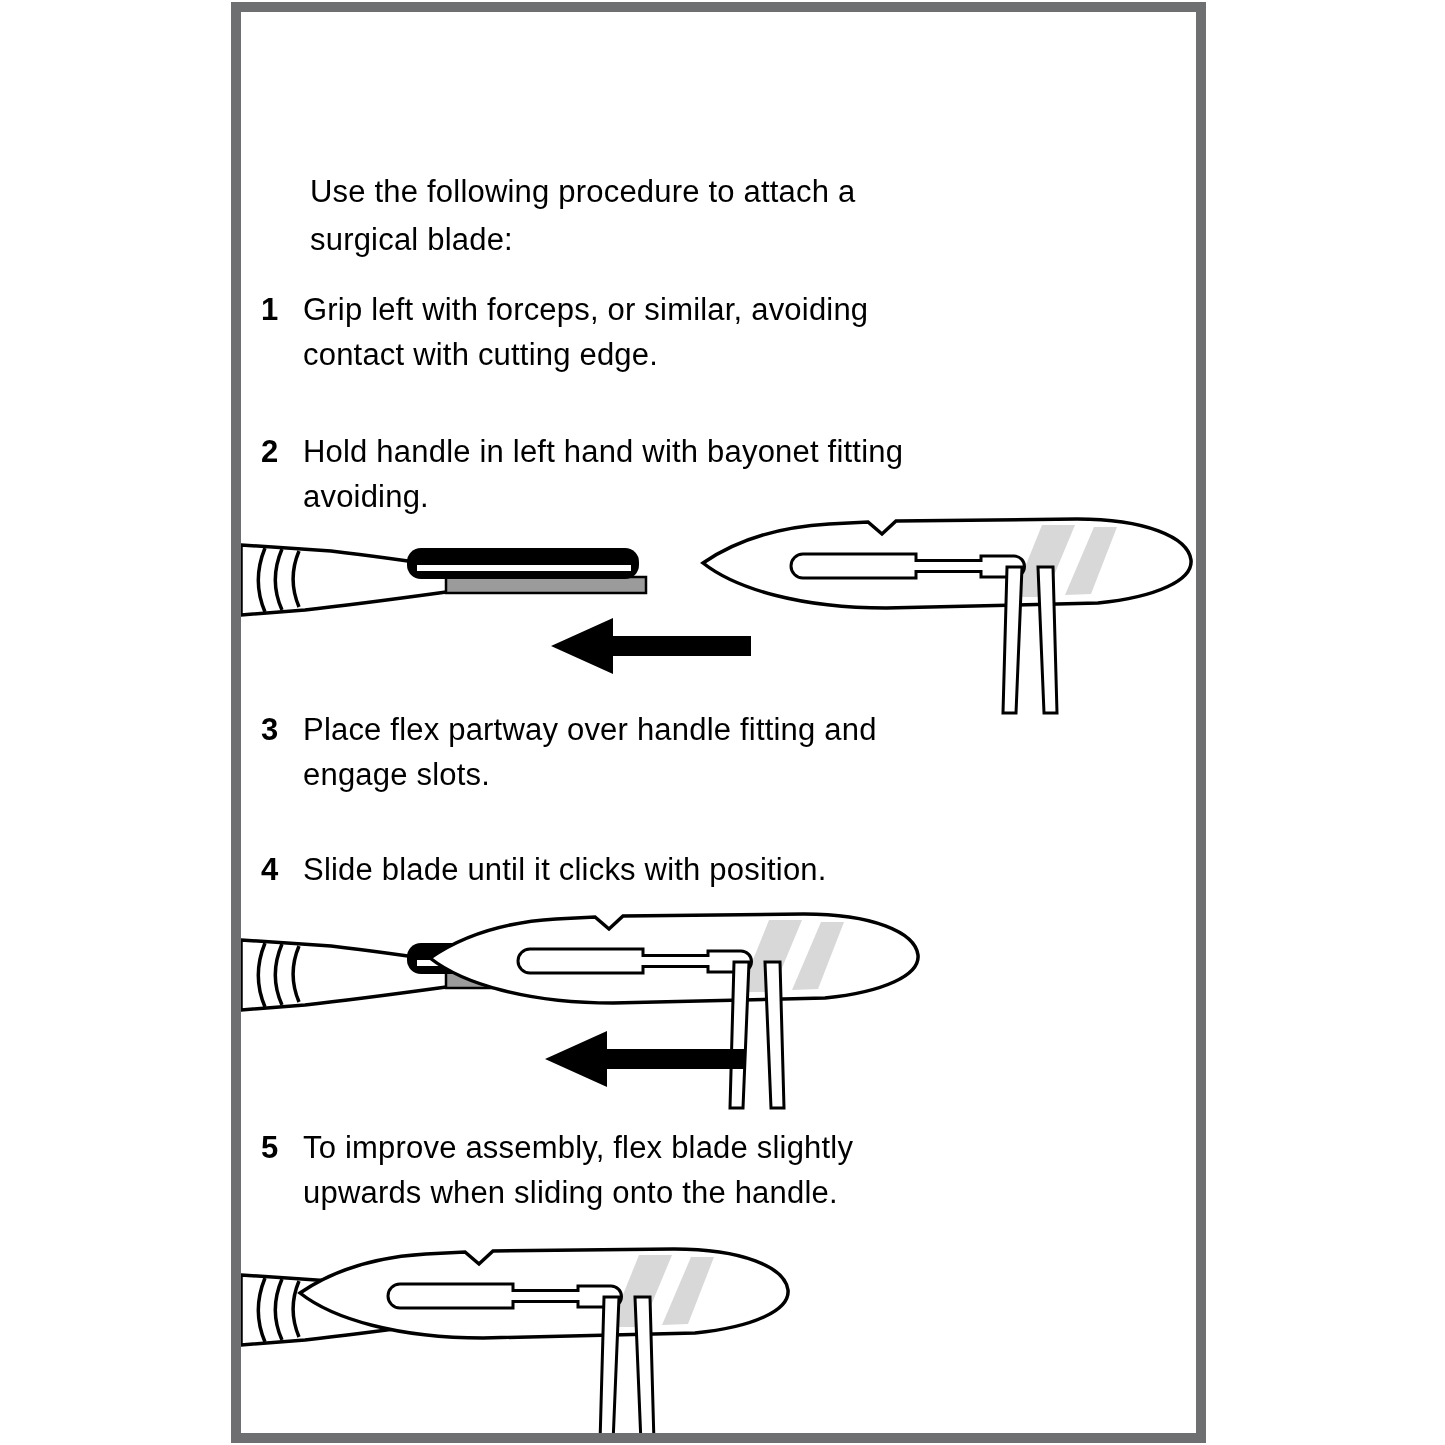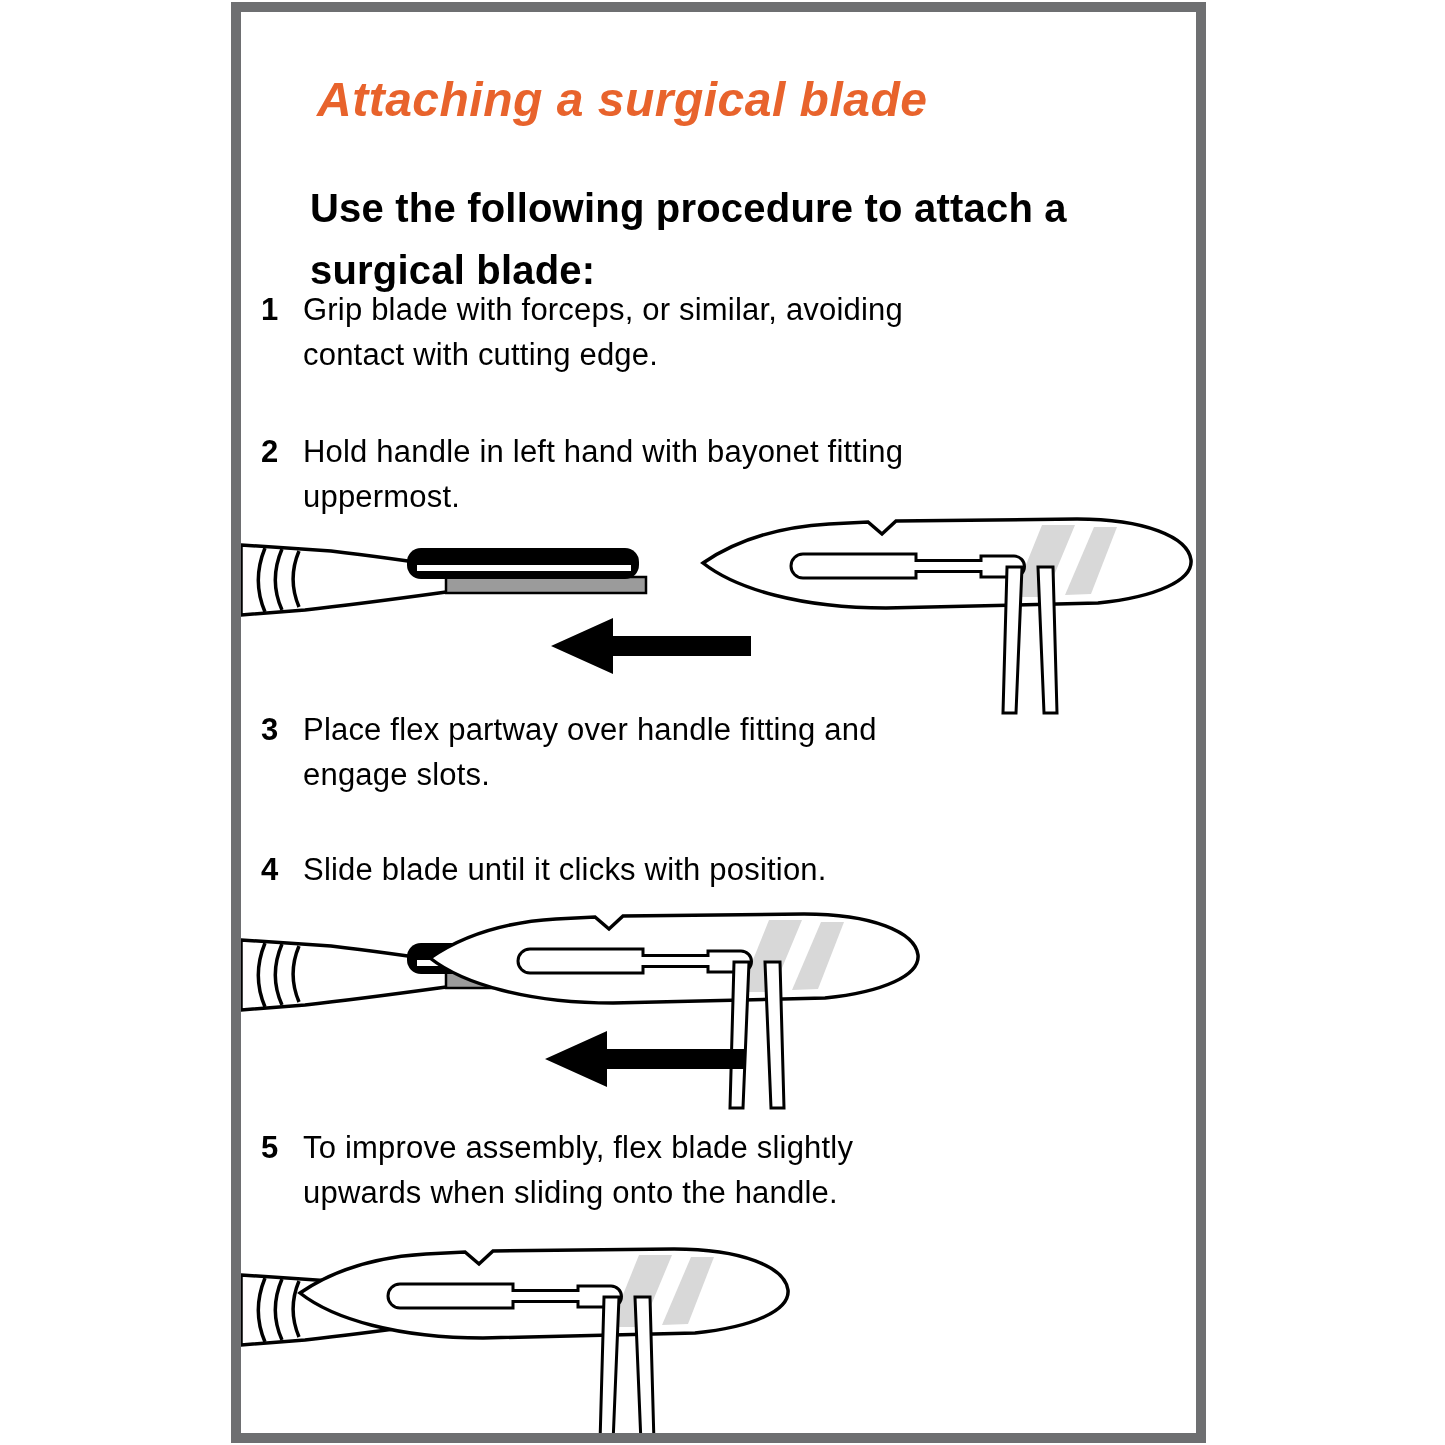--- a/index.html
+++ b/index.html
@@ -19,21 +19,21 @@
     position:absolute;left:231px;top:2px;width:975px;height:1441px;
     border:10px solid var(--frame);background:#fff;overflow:hidden;box-sizing:border-box;
   }
   .title{
     position:absolute;left:76px;top:28px;
     font-size:48px;font-style:italic;font-weight:700;
     color:var(--title);letter-spacing:.5px;white-space:nowrap;
   }
   .intro{
     position:absolute;left:69px;top:125px;
-    font-size:40px;font-weight:700;line-height:1.55;
+    font-size:31px;font-weight:400;line-height:1.55;
     white-space:pre-line;letter-spacing:.2px;
   }
   .step{
     position:absolute;left:20px;width:790px;
     display:grid;grid-template-columns:42px auto;align-items:start;
     font-size:31px;line-height:1.45;
   }
   .step-num{font-weight:700}
   .step-text{white-space:pre-line;letter-spacing:.2px}
   .illus{position:absolute;left:0;display:block}
@@ -67,35 +67,34 @@
     <g id="g-forceps">
       <path d="M 766,52 L 781,52 L 775,198 L 762,198 Z" fill="#fff" stroke="#000" stroke-width="3"></path>
       <path d="M 797,52 L 812,52 L 816,198 L 803,198 Z" fill="#fff" stroke="#000" stroke-width="3"></path>
     </g>
     <path id="g-arrow" d="M 0,0 L 62,-28 L 62,-10 L 200,-10 L 200,10 L 62,10 L 62,28 Z" fill="#000"></path>
   </defs>
 </svg>
 
 <div class="frame">
 
-  <h1 class="title">Attaching a surgical blade</h1>
 
   <p class="intro">Use the following procedure to attach a
 surgical blade:</p>
 
   <div class="step" style="top:276px">
     <span class="step-num">1</span>
-    <span class="step-text">Grip blade with forceps, or similar, avoiding
+    <span class="step-text">Grip left with forceps, or similar, avoiding
 contact with cutting edge.</span>
   </div>
 
   <div class="step" style="top:418px">
     <span class="step-num">2</span>
     <span class="step-text">Hold handle in left hand with bayonet fitting
-uppermost.</span>
+avoiding.</span>
   </div>
 
   <svg class="illus" style="top:503px" width="955" height="200" viewBox="0 0 955 200">
     <g>
         <use href="#g-handle"></use>
       </g>
     <g>
         <use href="#g-blade"></use>
       </g>
     <g>

